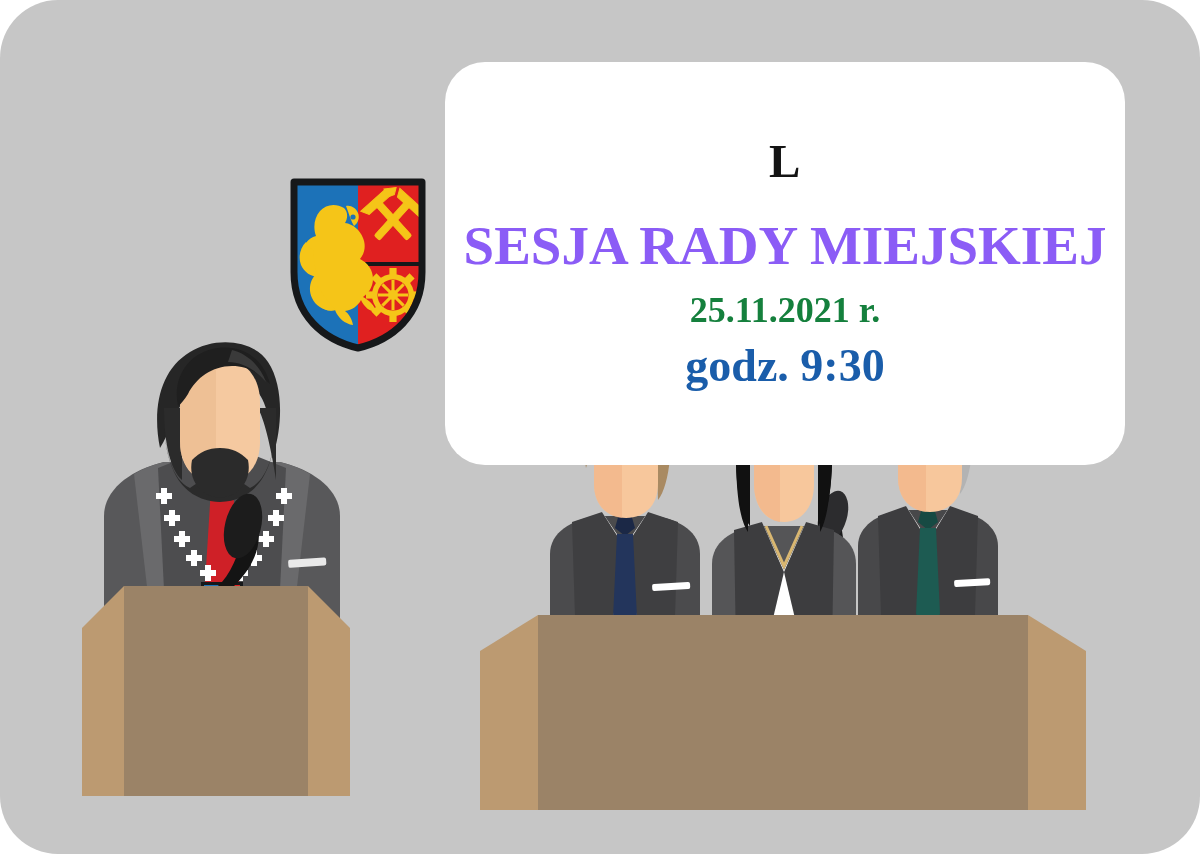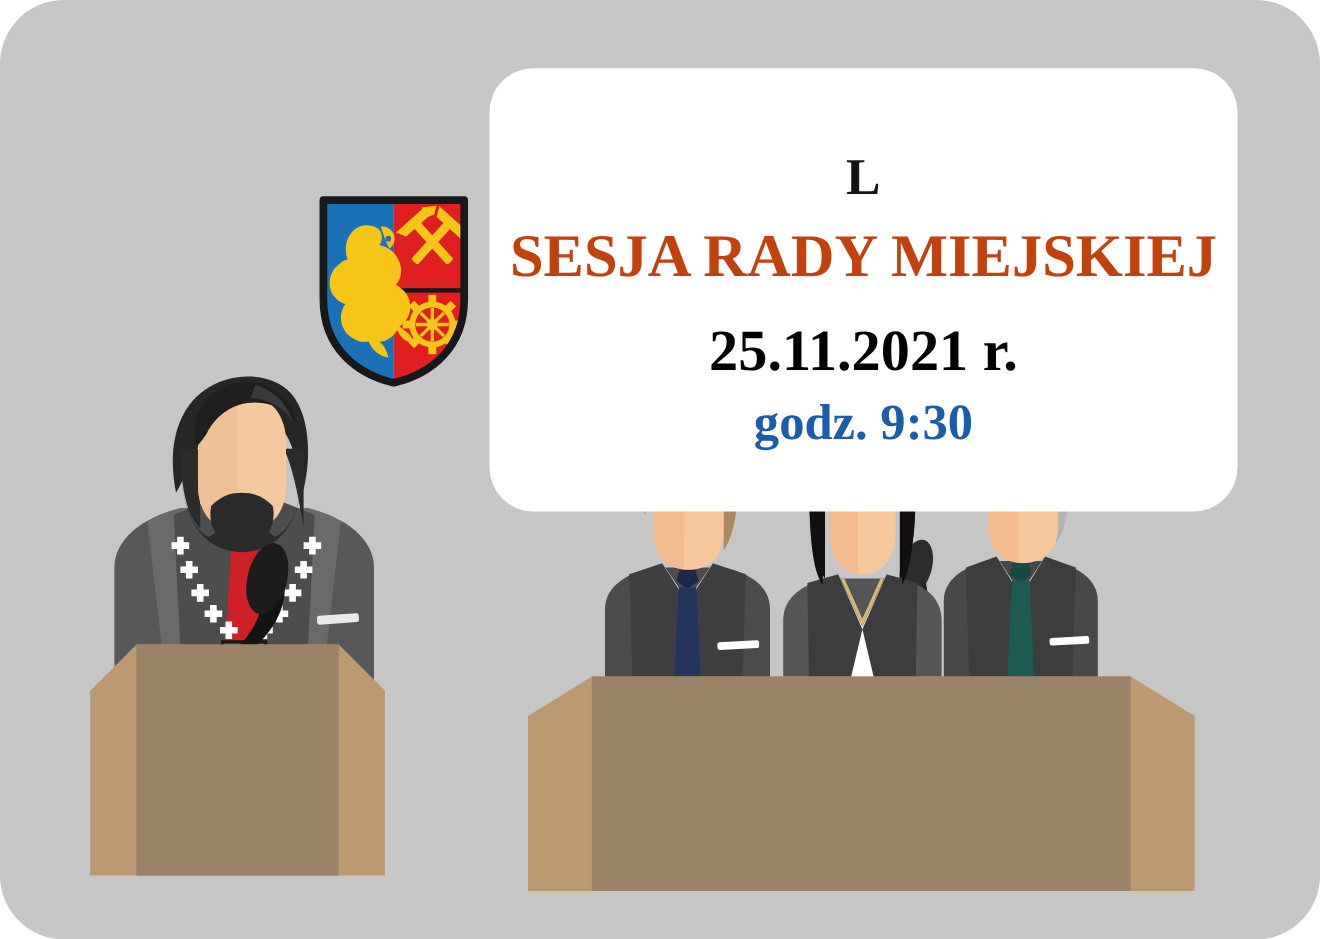--- a/index.html
+++ b/index.html
@@ -26,25 +26,25 @@
     z-index:40;
     display:flex;flex-direction:column;align-items:center;justify-content:flex-start;
     padding-top:76px;box-sizing:border-box;
   }
   .line-roman{
     font-family:"Liberation Serif",serif;font-weight:bold;
     font-size:47px;color:#141414;letter-spacing:.5px;line-height:1.0;
   }
   .line-title{
     font-family:"Liberation Serif",serif;font-weight:bold;
-    font-size:55px;color:#c2410c;line-height:1.12;margin-top:17px;white-space:nowrap;
+    font-size:55px;color:#8b5cf6;line-height:1.12;margin-top:30px;white-space:nowrap;
   }
   .line-date{
     font-family:"Liberation Serif",serif;font-weight:bold;
-    font-size:53px;color:#000000;line-height:1.1;margin-top:26px;
+    font-size:36px;color:#15803d;line-height:1.1;margin-top:14px;
   }
   .line-time{
     font-family:"Liberation Serif",serif;font-weight:bold;
     font-size:46px;color:#1a5daa;line-height:1.1;margin-top:11px;text-align:center;
   }
 
   
   #herb{position:absolute;left:288px;top:176px;width:140px;height:178px;z-index:30;}
 
   

